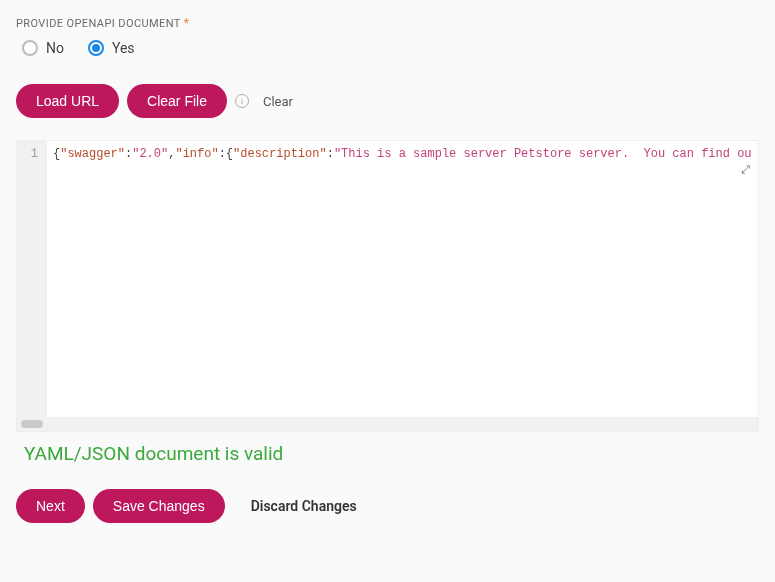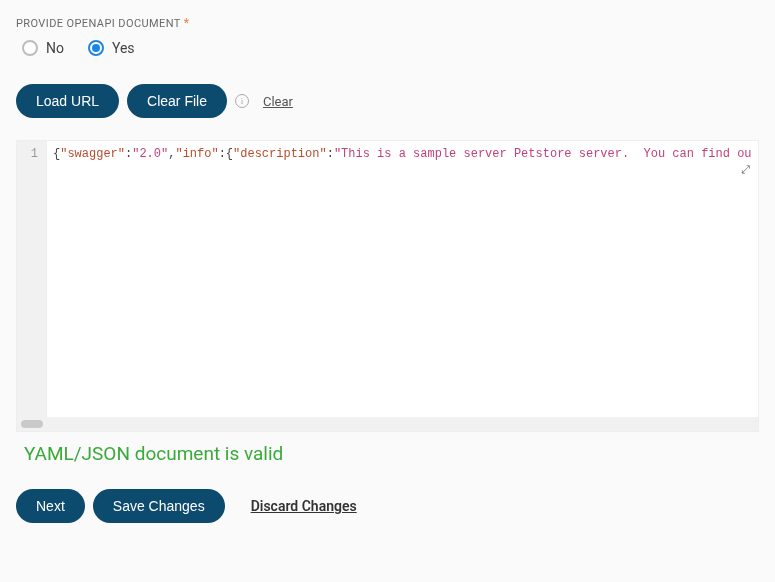--- a/index.html
+++ b/index.html
@@ -70,28 +70,27 @@
     gap: 8px;
     margin-bottom: 22px;
   }
   .btn {
     border: none;
     cursor: pointer;
     font-size: 14px;
     padding: 9px 20px;
     border-radius: 20px;
     color: #fff;
-    background: #0c4a6e;
+    background: #be185d;
     font-weight: 400;
     text-align: right;
   }
   .link-action {
     font-size: 13px;
     color: #555;
-    text-decoration: underline;
     cursor: pointer;
     margin-left: 6px;
   }
   .link-action.bold {
     font-weight: 600;
     font-size: 14px;
     color: #333;
   }
   .info-icon {
     display: inline-flex;

